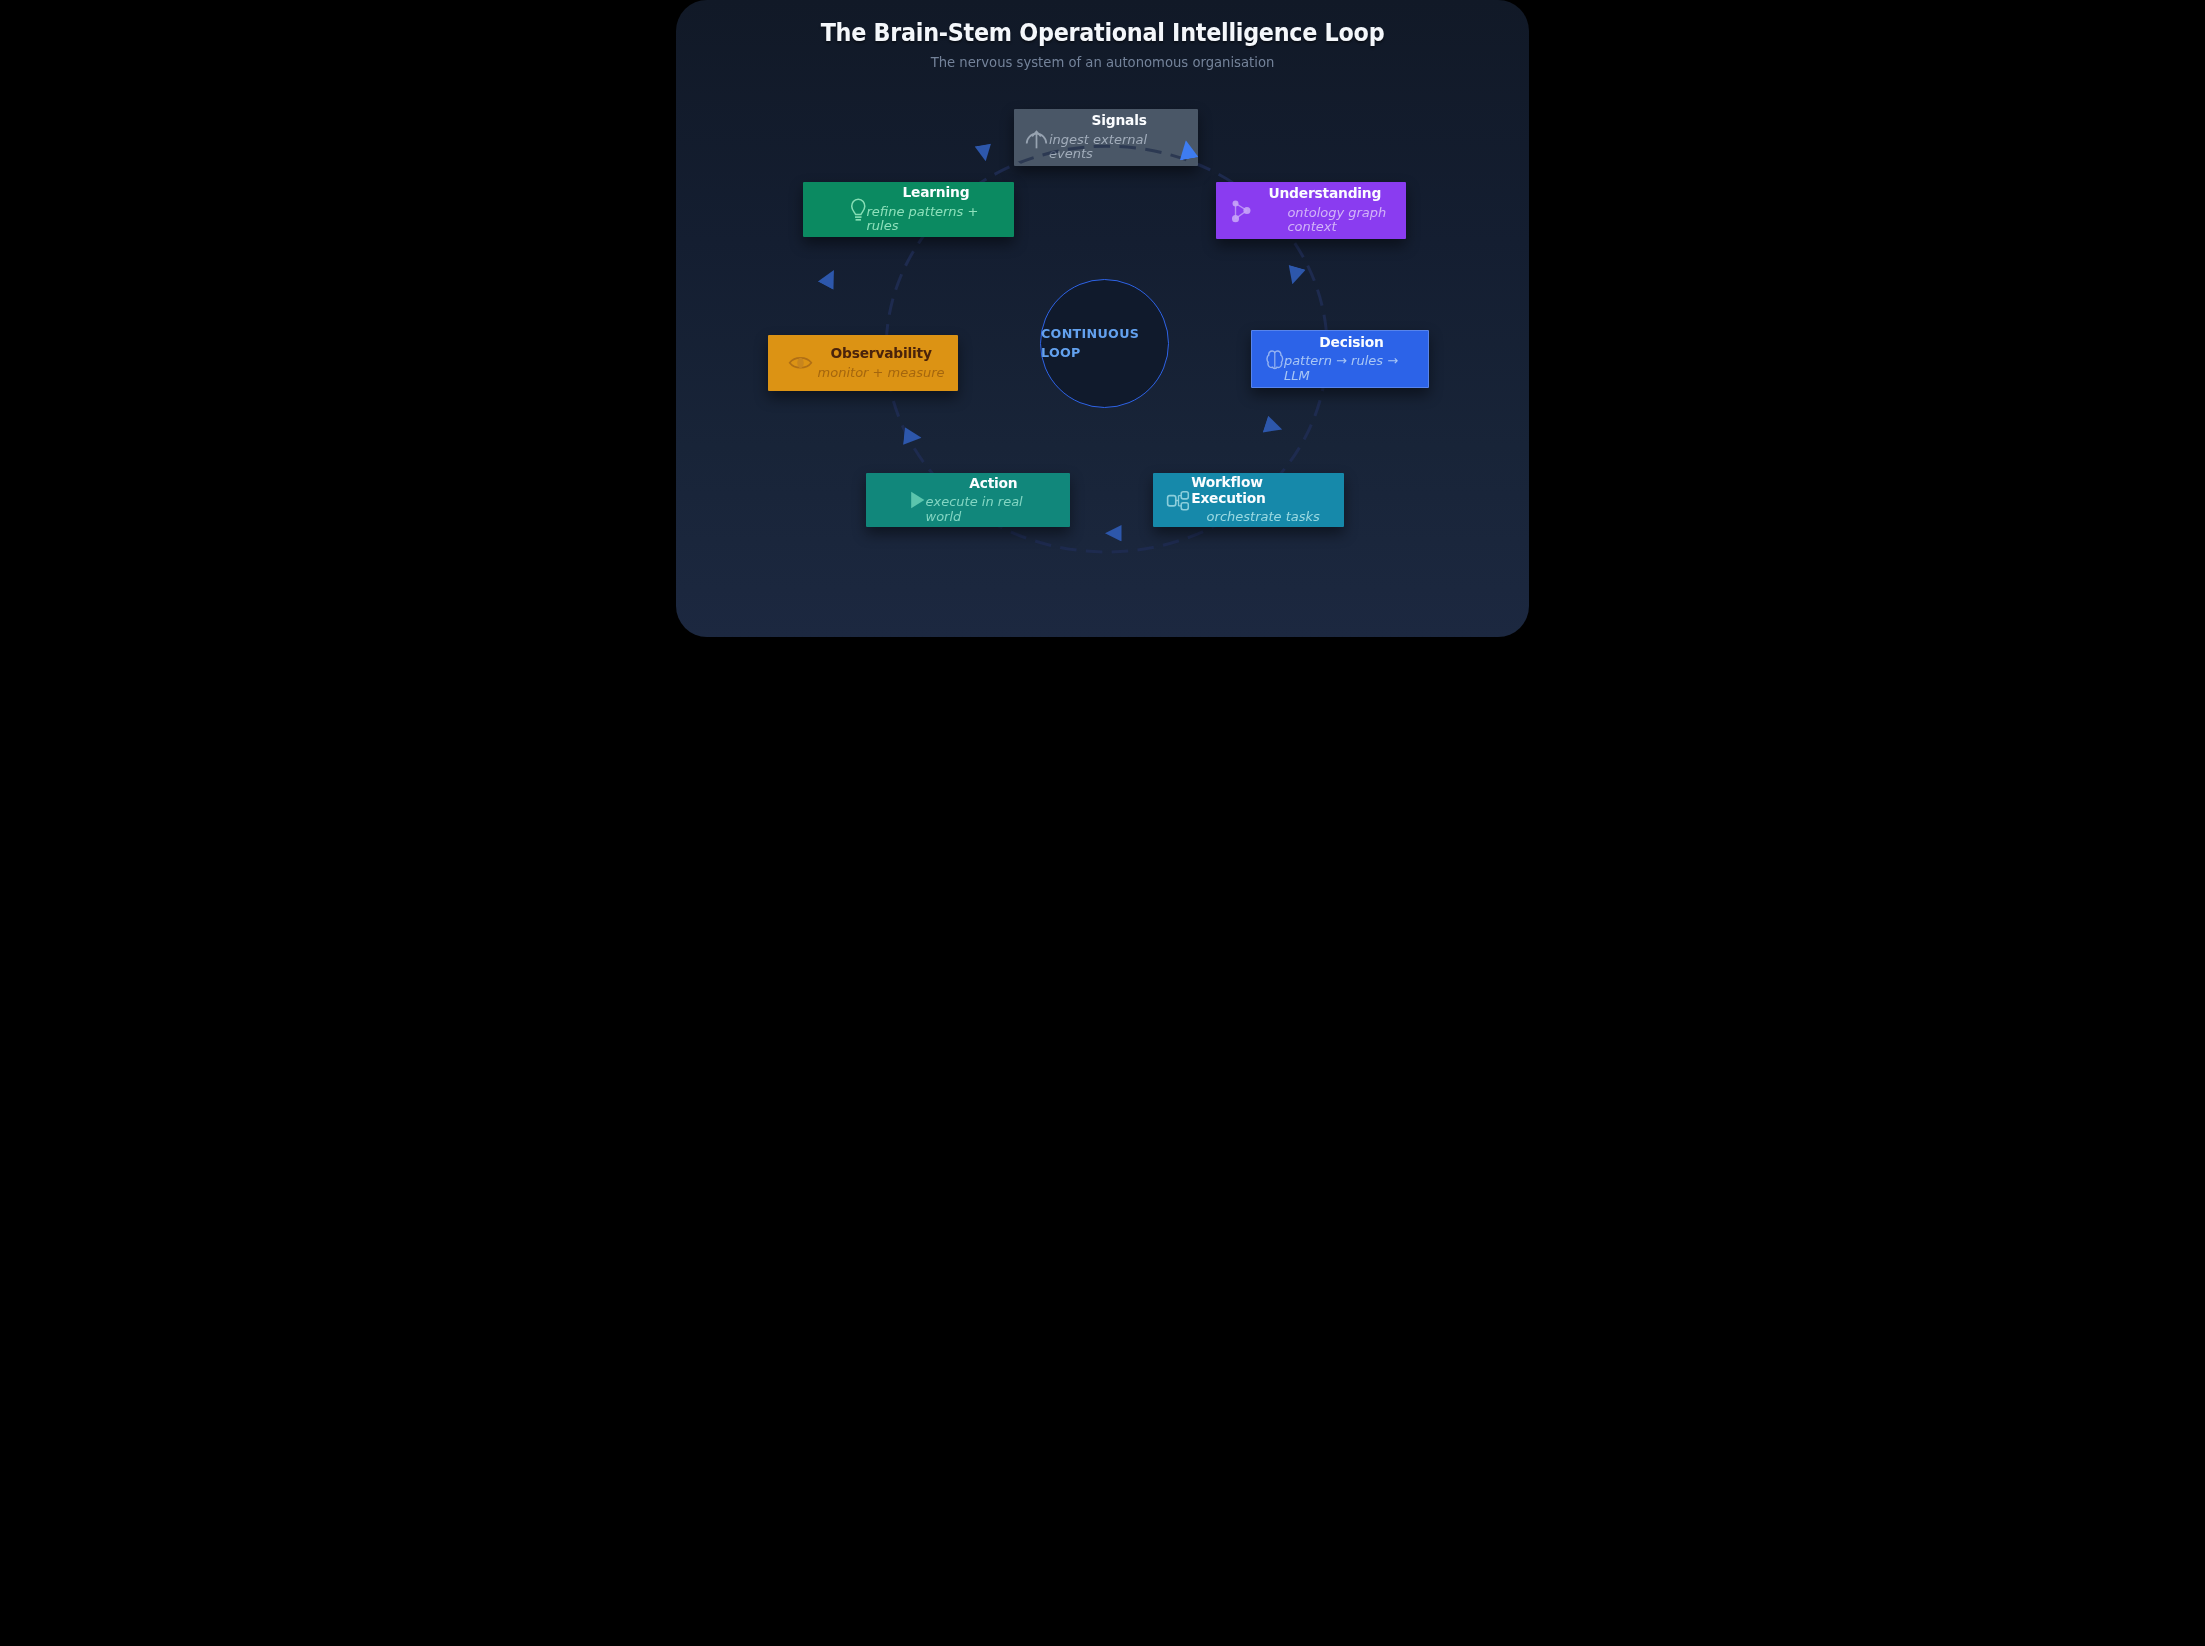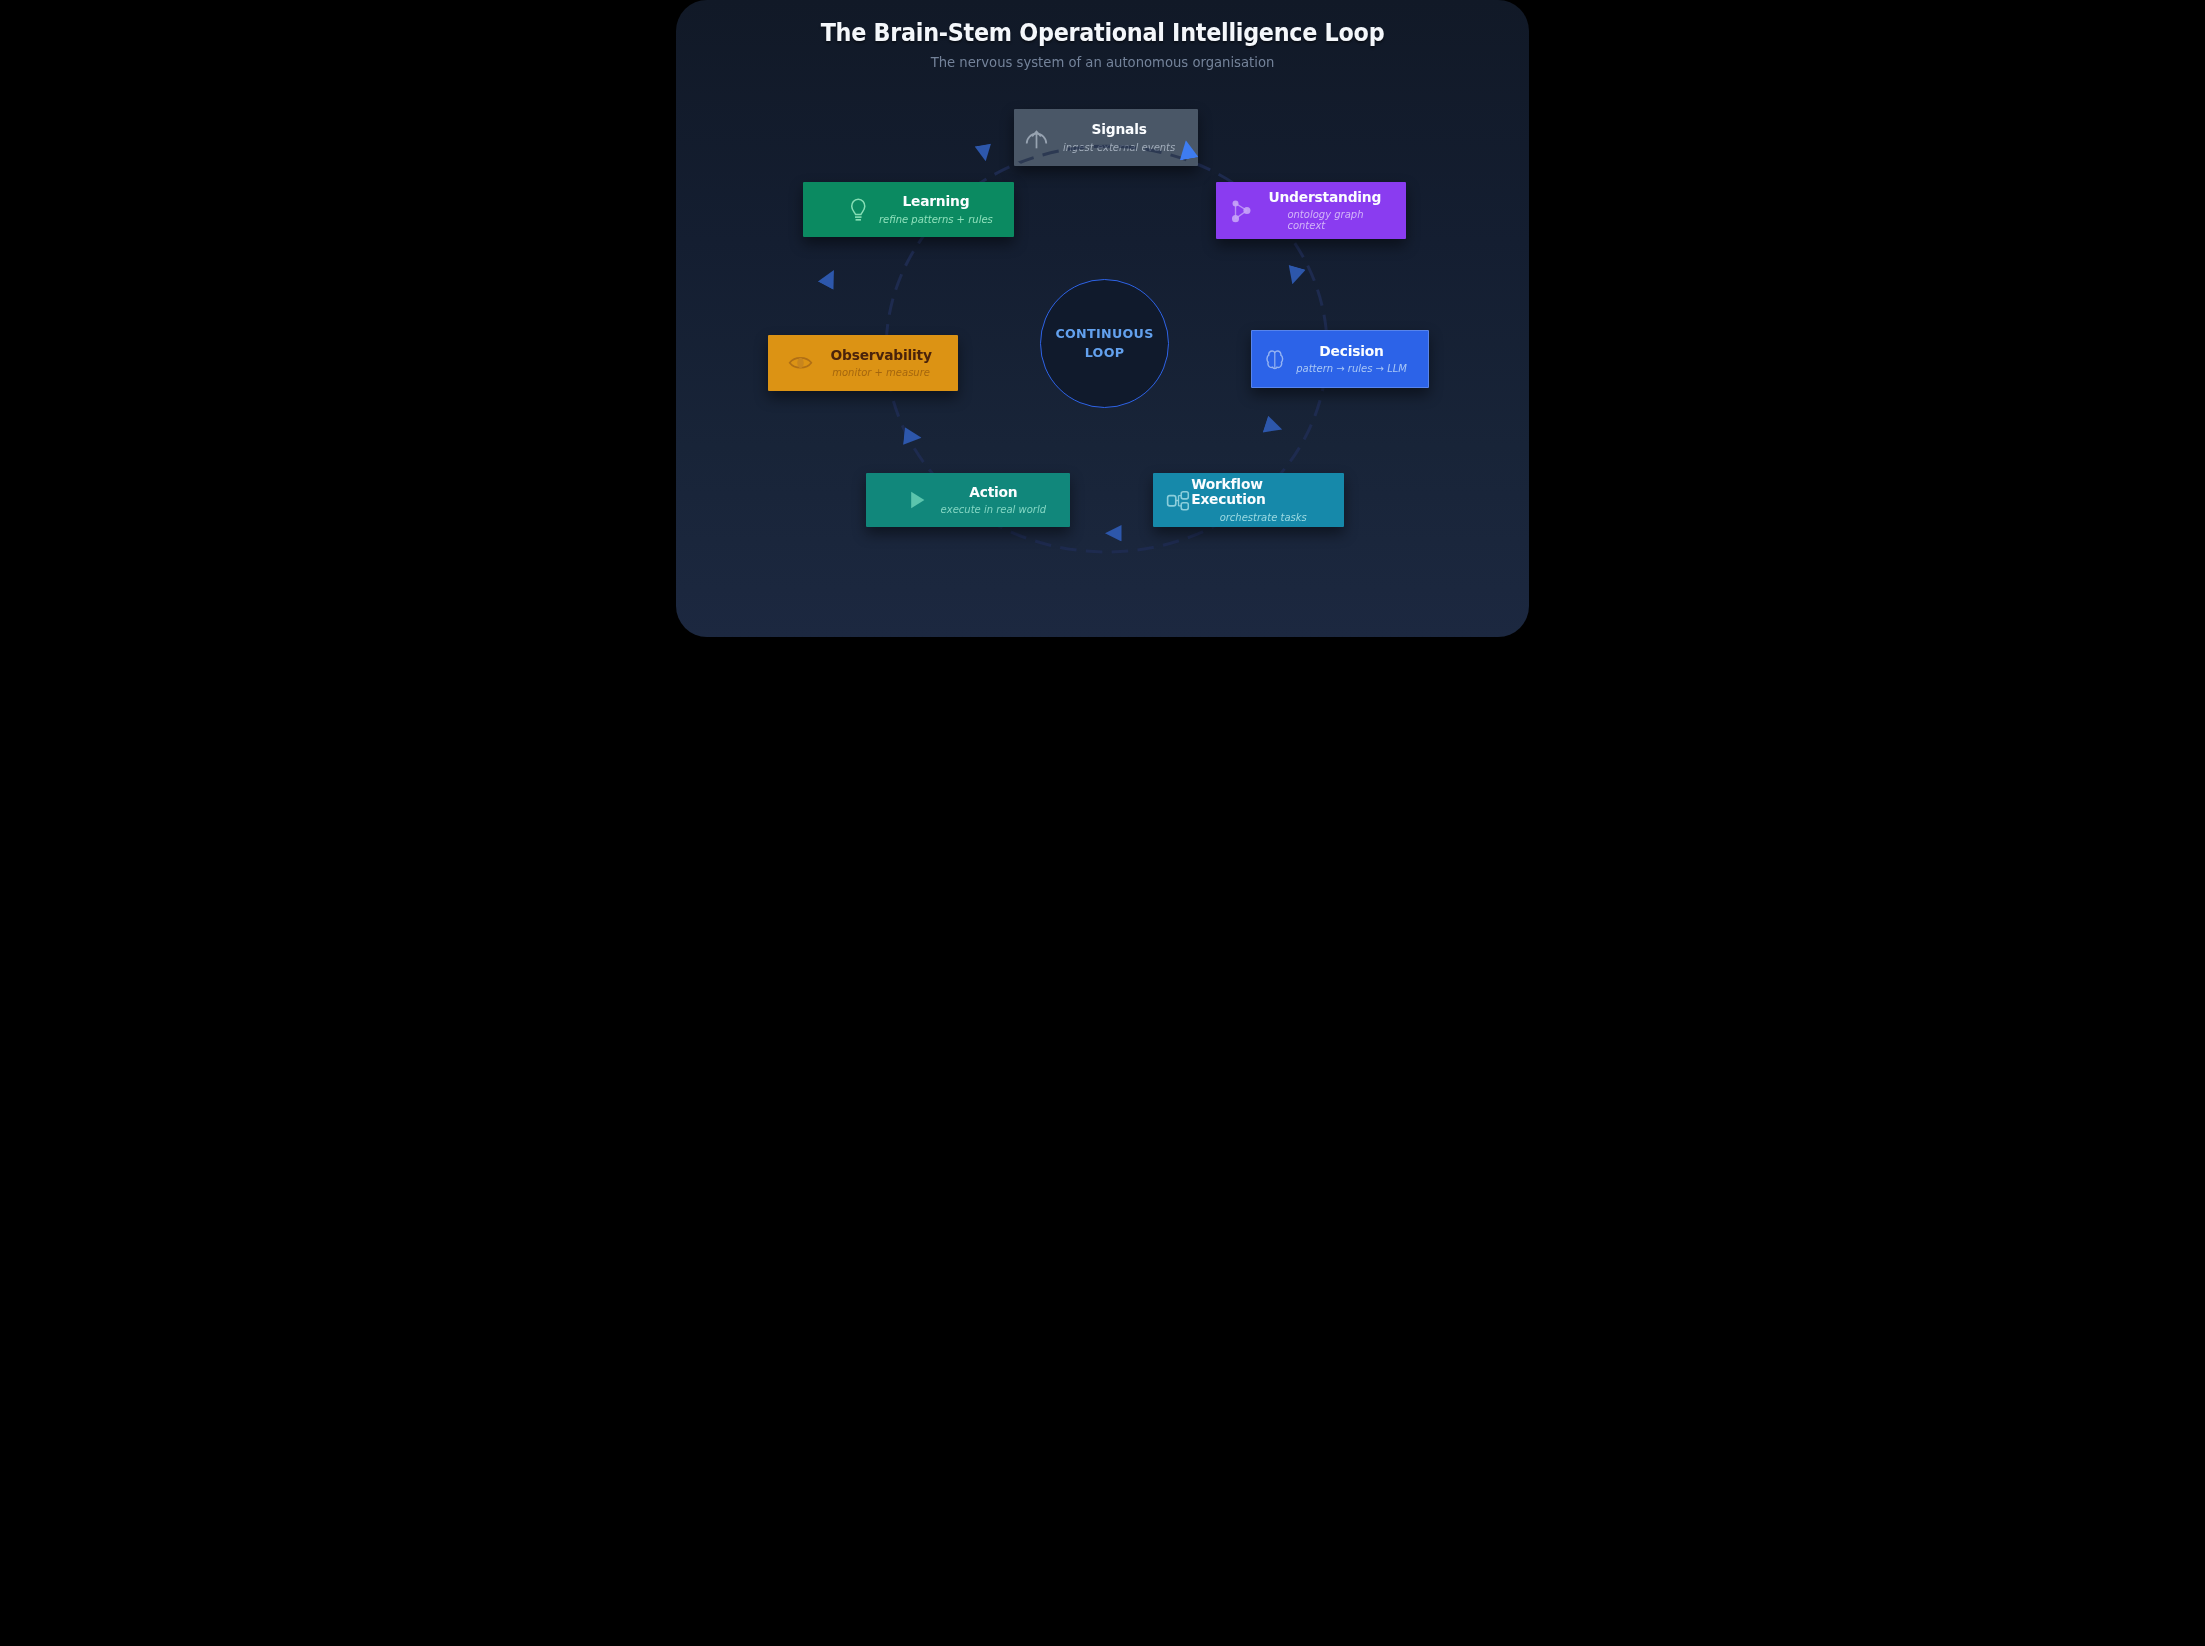--- a/index.html
+++ b/index.html
@@ -13,21 +13,21 @@
   .header{position:absolute;left:0;right:0;top:19px;text-align:center;z-index:6;}
   .page-title{font-size:24px;font-weight:bold;color:#f4f7fb;margin:0;letter-spacing:-0.3px;
               transform:scaleX(.93);transform-origin:center;text-shadow:0 1.7px 2.2px rgba(0,0,0,.45);}
   .page-subtitle{margin-top:8.3px;font-size:13.2px;color:#74839a;}
 
   .node{position:absolute;display:flex;align-items:center;border-radius:1px;z-index:3;
         box-shadow:0 6.6px 14.3px rgba(0,0,0,.45);}
   .node .icon{flex:0 0 auto;display:flex;align-items:center;}
   .node-text{flex:1;display:flex;flex-direction:column;align-items:center;gap:4.4px;padding-right:8.8px;}
   .node-title{font-size:13.8px;font-weight:bold;color:#fbfdff;letter-spacing:-0.2px;line-height:1.1;}
-  .node-sub{font-size:10px;font-style:italic;line-height:1.1;}
+  .node-sub{font-size:13px;font-style:italic;line-height:1.1;}
 
   .n-signals{left:338px;top:109px;width:184px;height:57px;}
   .n-learning{left:127px;top:182px;width:184px;height:55px;padding-left:27px;}
   .n-understanding{left:540px;top:182px;width:190px;height:57px;}
   .n-observability{left:92px;top:335px;width:190px;height:56px;}
   .n-decision{left:575px;top:330px;width:176px;height:56px;border:1.1px solid rgba(130,165,240,.5);}
   .n-action{left:190px;top:473px;width:184px;height:54px;}
   .n-workflow{left:477px;top:473px;width:191px;height:54px;}
 
   .n-signals .icon{margin-left:10px;}
@@ -42,21 +42,21 @@
   .n-learning .node-sub{color:#8ee0bb;}
   .n-understanding .node-sub{color:#d2b4f8;margin-left:35px;}
   .n-observability .node-title{color:#4a230b;}
   .n-observability .node-sub{color:#a4660e;}
   .n-decision .node-sub{color:#a9c7f5;}
   .n-action .node-sub{color:#83d6c3;}
   .n-workflow .node-sub{color:#9cdae2;}
 
   .center-badge{position:absolute;left:364px;top:279px;width:127px;height:127px;border-radius:50%;
                 background:#101a2c;border:1.7px solid #2e63e6;z-index:3;display:flex;flex-direction:column;
-                align-items:center;justify-content:center;gap:4.4px;}
+                align-items:flex-start;justify-content:center;gap:4.4px;}
   .center-badge div{font-size:12.7px;font-weight:bold;color:#63a1ee;letter-spacing:0.3px;line-height:1.1;}
 
   .arrow{position:absolute;z-index:5;clip-path:polygon(50% 0,100% 100%,0 100%);}
   .a1{left:502px;top:140px;width:19px;height:19px;transform:rotate(-10deg);}
   .a2{left:300px;top:145px;width:16.5px;height:16.5px;transform:rotate(170deg);}
   .a3{left:145px;top:269px;width:17.6px;height:17.6px;transform:rotate(28deg);}
   .a4{left:228px;top:428px;width:17.6px;height:17.6px;transform:rotate(96deg);}
   .a5{left:429px;top:525px;width:16.5px;height:16.5px;transform:rotate(-90deg);}
   .a6{left:589px;top:418px;width:17.6px;height:17.6px;transform:rotate(108deg);}
   .a7{left:610px;top:267px;width:17.6px;height:17.6px;transform:rotate(196deg);}

